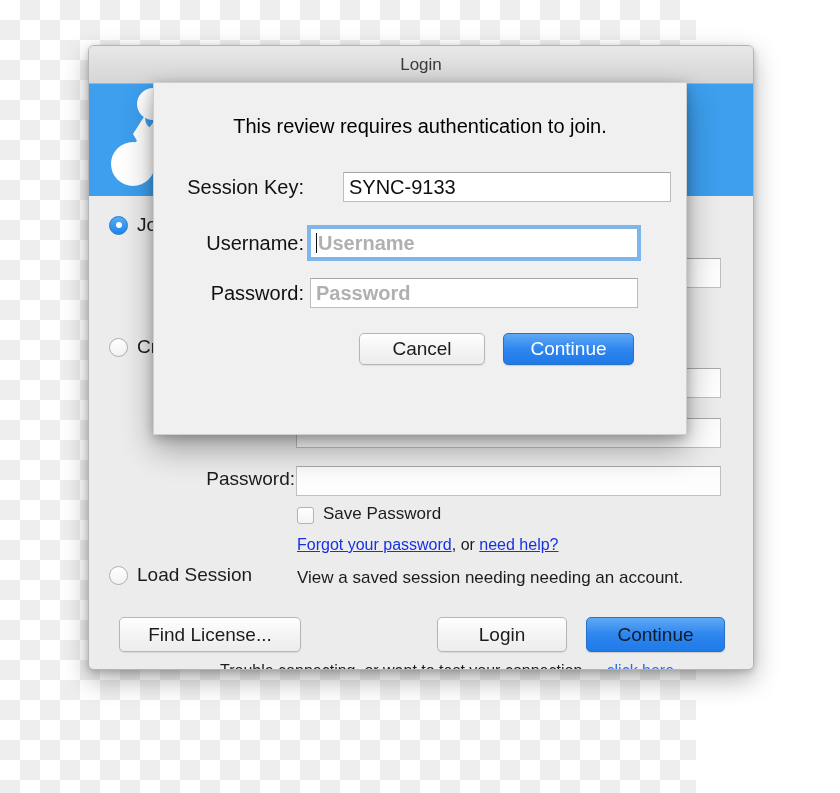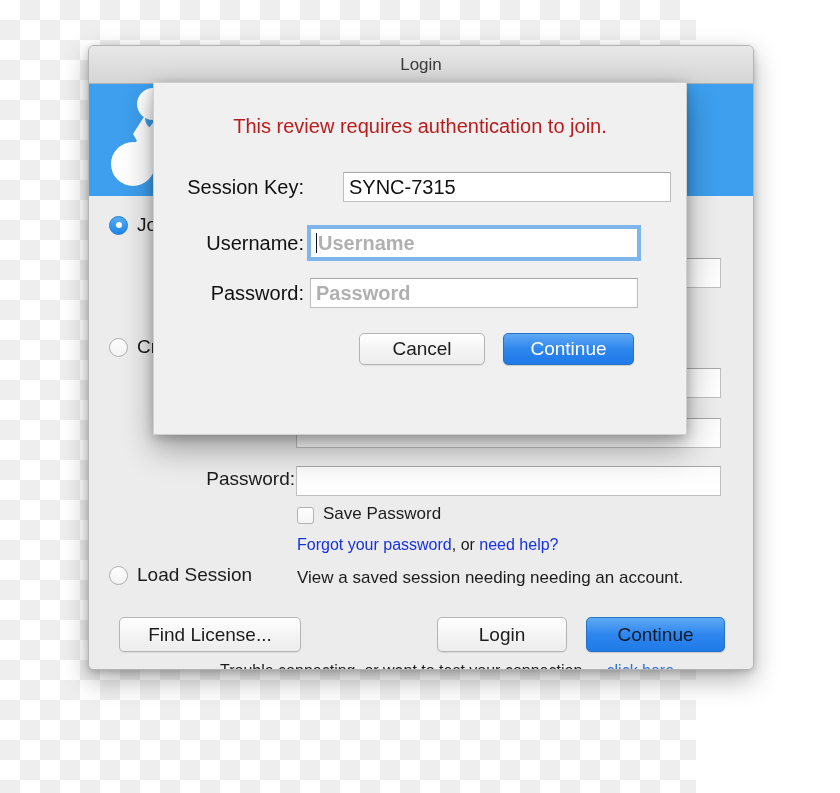--- a/index.html
+++ b/index.html
@@ -137,20 +137,21 @@
   .check-row {
     position: absolute;
     display: flex;
     align-items: flex-end;
     gap: 9px;
   }
   .check-label { font-size: 17px; color: #1c1c1c; }
 
   .link {
     color: #1631e0;
+    text-decoration: underline;
     font-size: 16px;
     cursor: pointer;
     margin-top: 16px;
   }
   .link-plain {
     color: #2a6fe8;
     font-size: 16px;
     cursor: pointer;
     text-decoration: none;
   }
@@ -219,21 +220,21 @@
     border: 1px solid #cfcfcf;
     box-sizing: border-box;
     z-index: 30;
   }
   .modal-msg {
     position: absolute;
     left: 0; right: 0;
     top: 32px;
     text-align: center;
     font-size: 20px;
-    color: #b91c1c;
+    color: #000000;
   }
   .mrow {
     position: absolute;
     display: flex;
     align-items: center;
     height: 30px;
   }
   .mlabel {
     font-size: 20px;
     color: #111111;
@@ -333,21 +334,21 @@
 
     </div>
   </div>
 
   <div id="modal">
 
     <div class="modal-msg">This review requires authentication to join.</div>
 
     <div class="mrow" style="left:18px; top:89px;gap:33px;">
       <span class="mlabel" style="width:132px;">Session Key:</span>
-      <span class="mfield" style="width:328px; margin-left:6px;">SYNC-7315</span>
+      <span class="mfield" style="width:328px; margin-left:6px;">SYNC-9133</span>
     </div>
 
     <div class="mrow" style="left:18px; top:145px;">
       <span class="mlabel" style="width:132px;">Username:</span>
       <span class="mfield focused placeholder" style="width:328px; margin-left:6px;">
           <span class="caret"></span>
           <span>Username</span>
         </span>
     </div>
 

